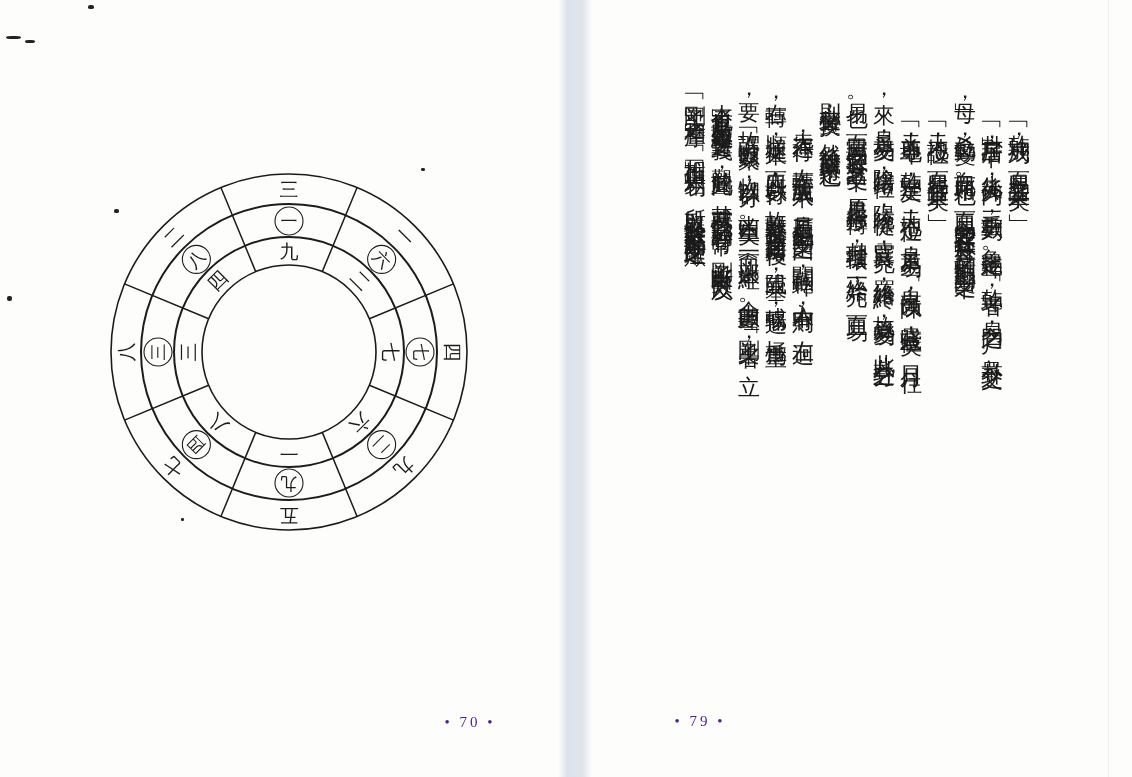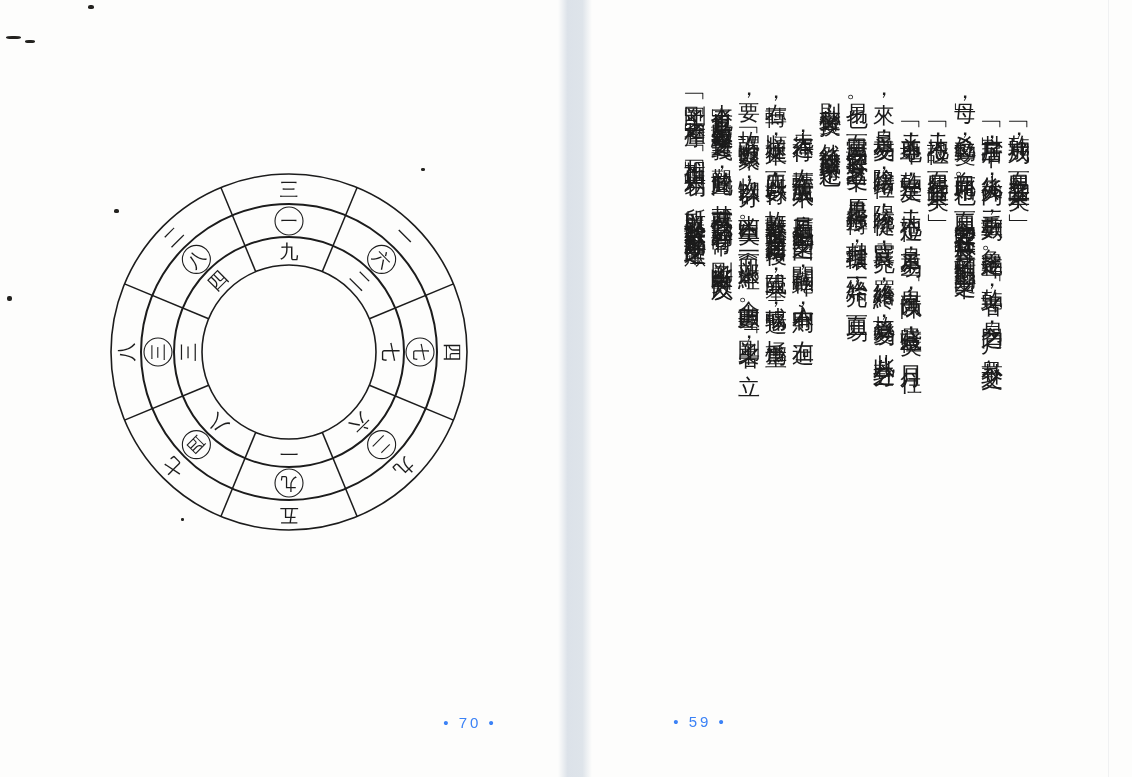--- a/index.html
+++ b/index.html
@@ -23,22 +23,22 @@
     writing-mode:vertical-rl;
     overflow:hidden;
     font-size:22px;line-height:27px;letter-spacing:3px;
     color:#1b1b1b;
     font-feature-settings:"halt" 1,"vhal" 1;
   }
   .col{white-space:nowrap;}
   .col.indent{text-indent:28px;}
   
   .pagenum{
-    position:absolute;font-size:15px;letter-spacing:3px;color:#3b82f6;
-    font-family:Liberation Sans, sans-serif;
+    position:absolute;font-size:15px;letter-spacing:3px;color:#4c1d95;
+    font-family:Liberation Serif, serif;
   }
   .pagenum.left{left:425px;top:714px;width:90px;text-align:center;}
   .pagenum.right{left:655px;top:713px;width:90px;text-align:center;}
   
   .diagram{position:absolute;left:79px;top:142px;width:420px;height:420px;}
   
   .speck{position:absolute;background:#23221f;border-radius:40%;}
 </style>
 </head>
 <body>
@@ -104,21 +104,21 @@
     <div class="col">來，是爲交易，陰陽錯位，陽統陰從，震巽艮兑，羅絡始終，故爲變易，此八卦之分三</div>
     <div class="col">易也。而寓三易之理於一卦之三爻中，原是炁行形轉，卦理循環，終始一元，而三易</div>
     <div class="col">則交替變换，然後卦成而象定也。</div>
     <div class="col indent">大炁運行，左轉右旋或入中，應是三個易動變之由。闔闢乾坤，入中有則，左迴</div>
     <div class="col">右轉，順逆往來，而炁以數行，故數數在行進中之趨前錯後，或阻塞，或暢通，極爲重</div>
     <div class="col">要，故謂「方以類聚，物以群分，吉凶生矣」。而一部《本經》，全由數理。「剛柔者，立</div>
     <div class="col">本者也」是爲數數組合之要義。觀於此圖，其或有以悟知「動静有常，剛柔斷矣」以及</div>
     <div class="col">「剛柔」之「相摩」、「相推」與「相易」，所以取義於數數往來動變之理歟？</div>
   </div>
 
-<div class="pagenum right">• 59 •</div>
+<div class="pagenum right">• 79 •</div>
 
 <div class="speck" style="left: 6px; top: 36px; width: 15px; height: 3px;"></div>
 <div class="speck" style="left: 25px; top: 40px; width: 10px; height: 3px;"></div>
 <div class="speck" style="left: 88px; top: 5px; width: 6px; height: 4px;"></div>
 <div class="speck" style="left: 114px; top: 209px; width: 5px; height: 4px;"></div>
 <div class="speck" style="left: 7px; top: 296px; width: 5px; height: 5px;"></div>
 <div class="speck" style="left: 421px; top: 168px; width: 4px; height: 3px;"></div>
 <div class="speck" style="left: 181px; top: 518px; width: 3px; height: 3px;"></div>
 
 </body></html>

